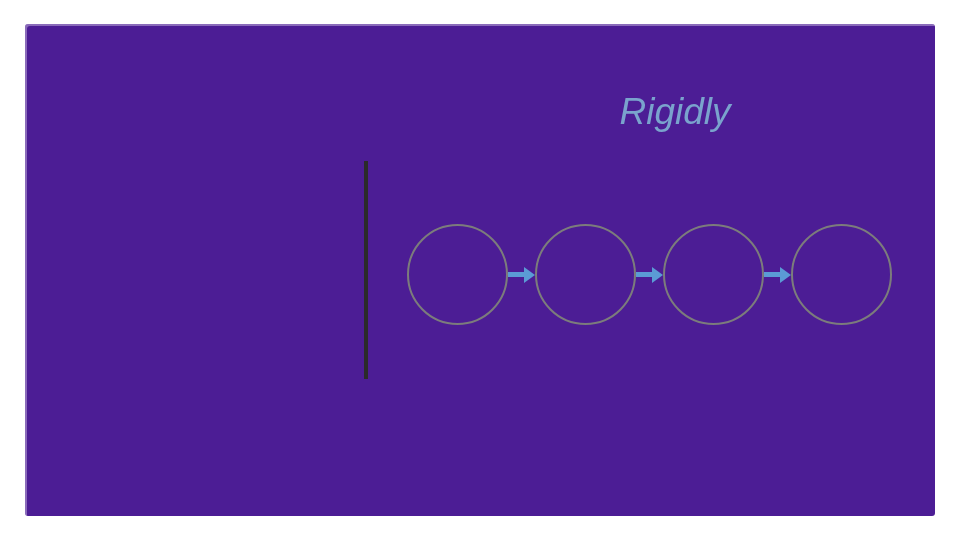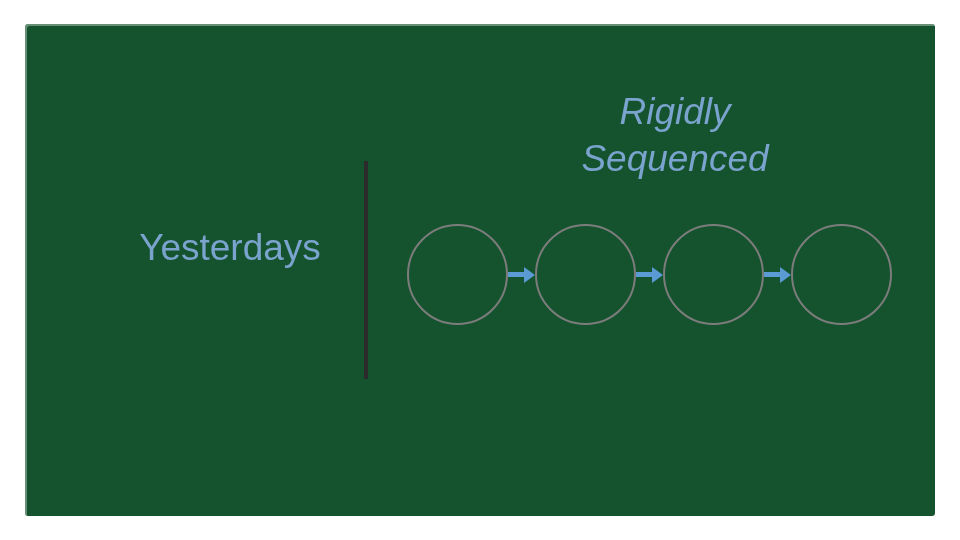--- a/index.html
+++ b/index.html
@@ -89,29 +89,27 @@
     height: 0;
     border-left: 11px solid #5b9bd5;
     border-top: 8px solid transparent;
     border-bottom: 8px solid transparent;
   }
 </style>
 </head>
 <body style="background: rgb(255, 255, 255);">
 
 <div class="canvas">
-  <div class="slide" style="background: #14532d;">
+  <div class="slide" style="background: #4c1d95;">
 
     <div class="slide-title" style="color: rgb(122, 163, 205);">
       <div>Rigidly</div>
-      <div>Sequenced</div>
     </div>
 
     <div class="left-label" style="color: rgb(122, 163, 205);">
-      <div>Yesterdays</div>
     </div>
 
     <div class="vdivider" style="background: rgb(43, 43, 43);"></div>
 
     <div class="flow" id="flow">
         <div class="step-circle" style="border-color: rgb(124, 124, 124);"></div>
         <div class="flow-arrow">
           <div class="shaft" style="background: rgb(91, 155, 213);"></div>
           <div class="head" style="border-left-color: rgb(91, 155, 213);"></div>
         </div>

